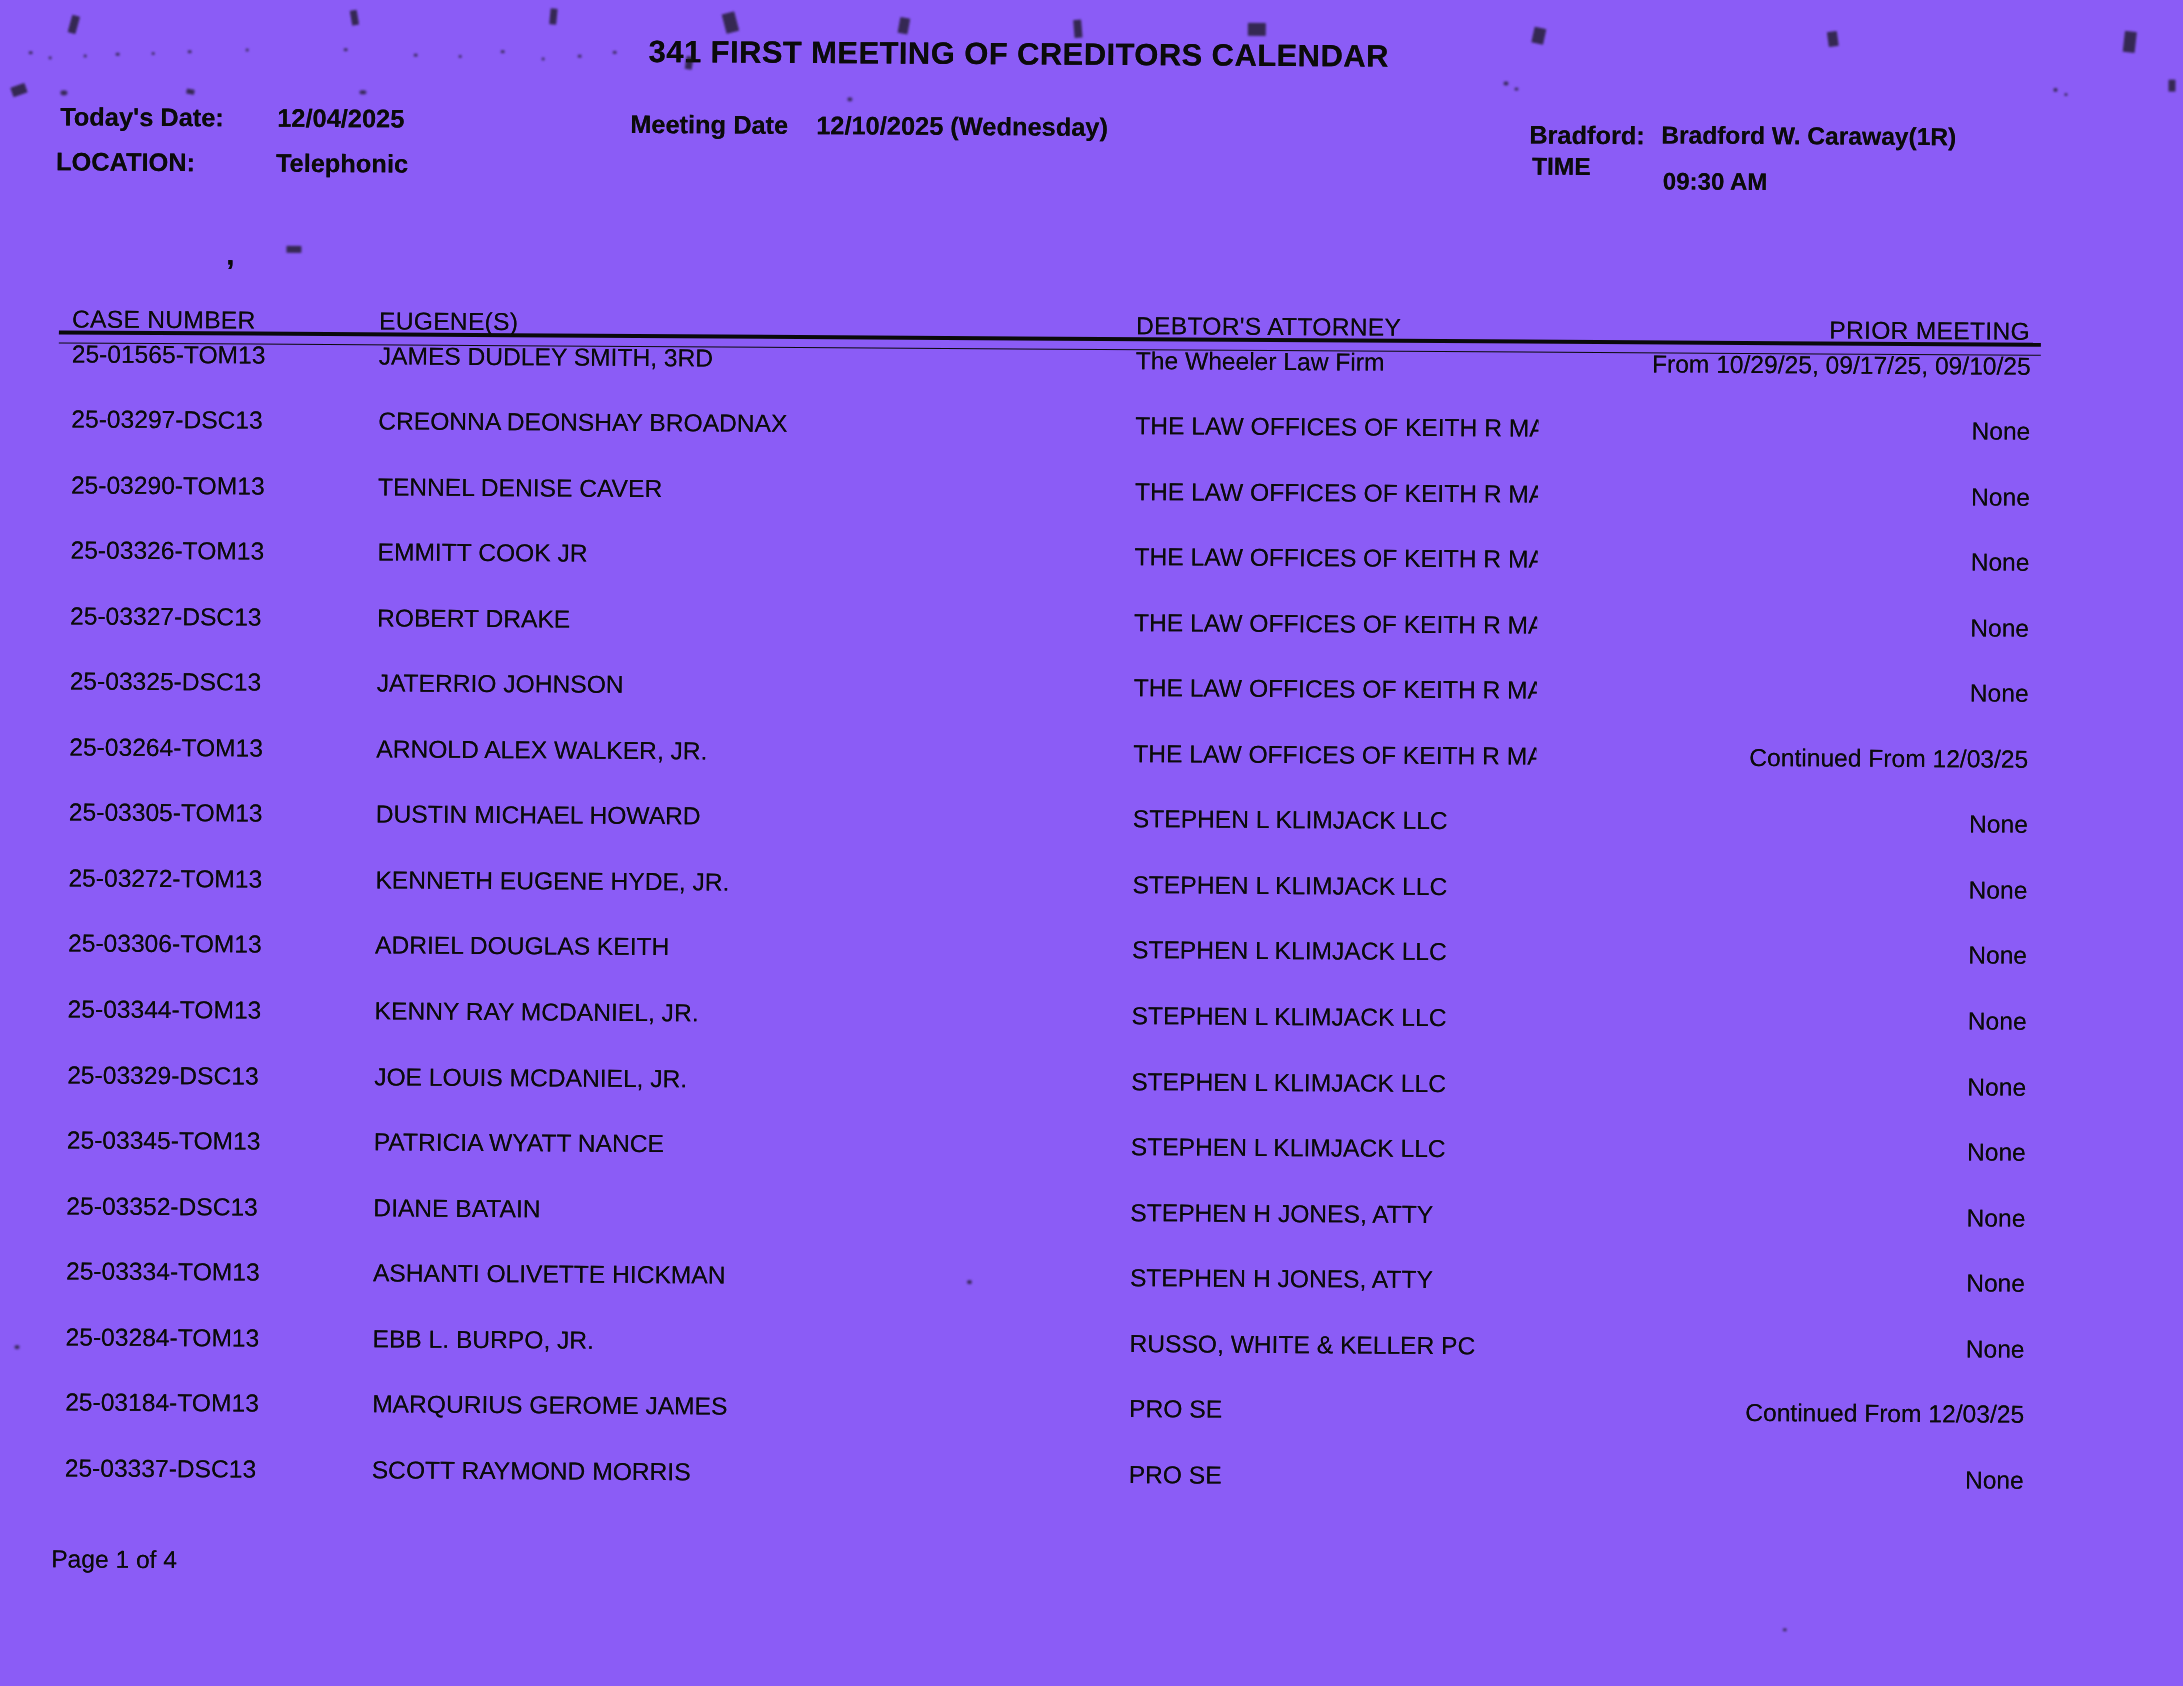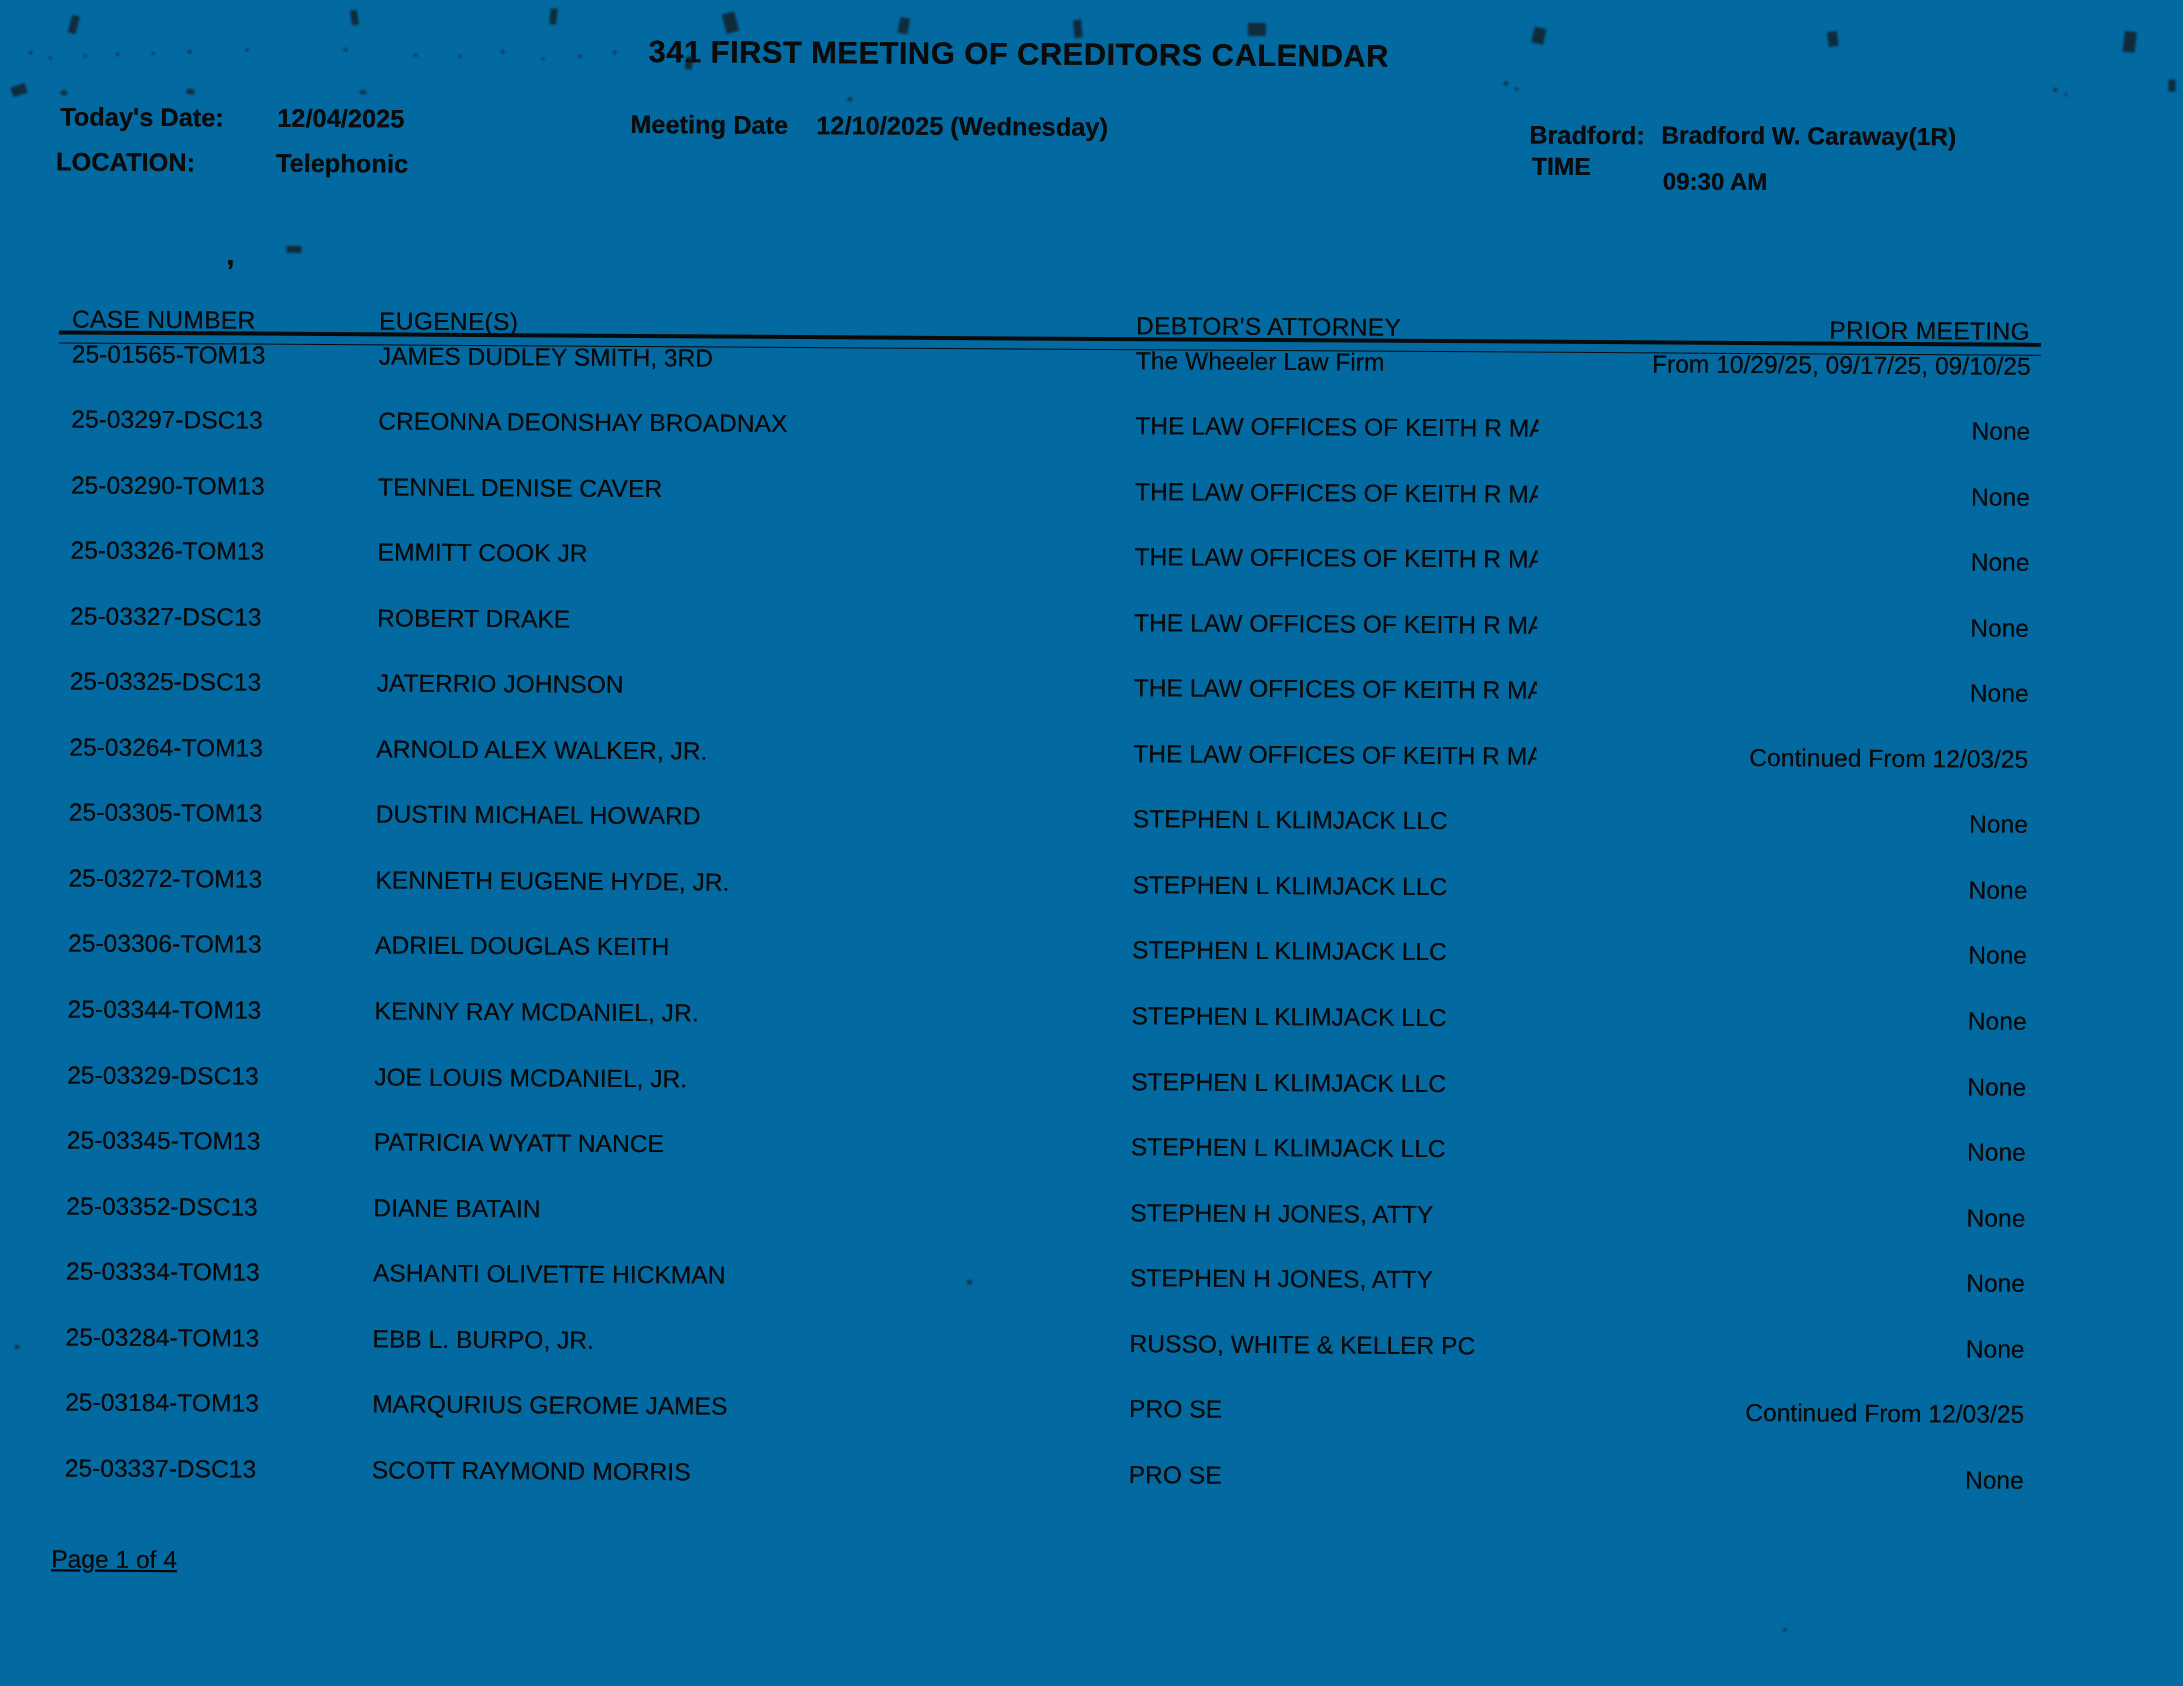--- a/index.html
+++ b/index.html
@@ -1,19 +1,19 @@
 <!DOCTYPE html>
 <html style="font-size:13px"><head>
 <meta charset="utf-8">
 <style>
   html,body{margin:0;padding:0;background:#ffffff;}
   .page{
     position:relative;
     width:2183px;height:1687px;
-    background:#0369a1;
+    background:#8b5cf6;
     overflow:hidden;
     font-family:"Liberation Sans","DejaVu Sans",sans-serif;
     color:#0b0b0b;
   }
   
   .skew{
     position:absolute;left:0;top:0;width:2183px;height:1687px;
     transform:rotate(0.36deg);
     transform-origin:0 0;
   }
@@ -56,21 +56,21 @@
   .row span{
     position:absolute;top:0;
     white-space:nowrap;
     text-shadow:0 0 0.6px rgba(10,10,10,0.85);
   }
   .col-case{left:74px;}
   .col-debtor{left:381px;}
   .col-atty{left:1138px;width:403px;overflow:hidden;}
   .col-prior{left:1515px;width:518px;text-align:right;}
 
-  .footer{left:61px;top:1545px;font-size:24.6px;font-weight:400;text-decoration:underline;}
+  .footer{left:61px;top:1545px;font-size:24.6px;font-weight:400;}
 
   
   .noise{
     position:absolute;background:#151515;
     filter:blur(0.8px);opacity:0.72;border-radius:0.8px;
   }
   .noise.dot{border-radius:50%;}
 </style>
 </head>
 <body>

